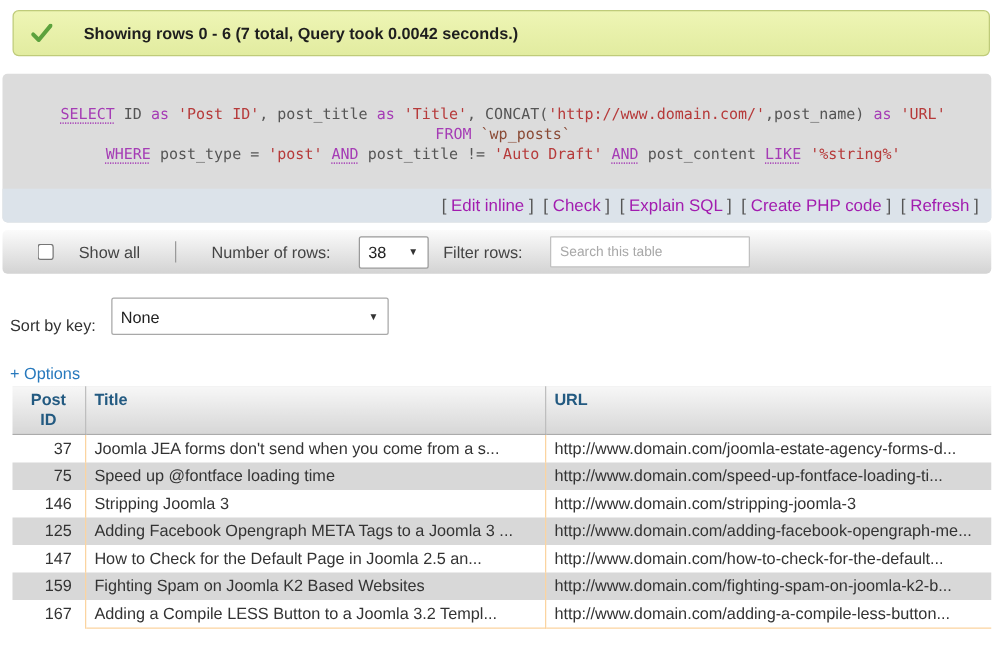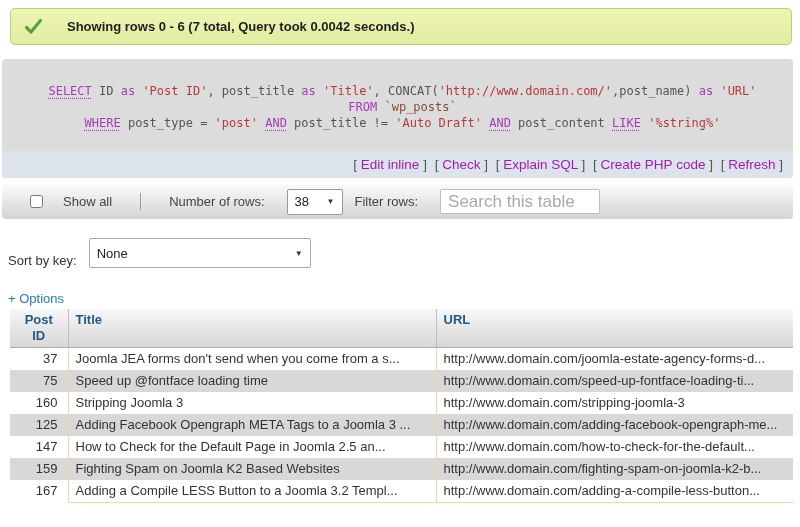--- a/index.html
+++ b/index.html
@@ -71,21 +71,21 @@
     background:#fff; border:1px solid #9a9a9a; border-radius:2px;
     height:26px; display:flex; align-items:center;
     padding:0 7px; color:#222; cursor:default;
   }
   .fake-select .arrow { font-size:8px; color:#333; margin-left:auto; padding-left:10px; }
   .sel-rows { width:56px; margin-left:10px; }
   .filter-label { }
   .filter-input {
     margin-left:10px; width:160px; height:25px;
     border:1px solid #c0c0c0; border-radius:1px;
-    padding:0 7px; font-size:17px; font-family:"Liberation Sans",sans-serif; color:#333;
+    padding:0 7px; font-size:11px; font-family:"Liberation Sans",sans-serif; color:#333;
   }
   .filter-input::placeholder { color:#a8a8a8; }
 
   
   .sort-row { margin:19px 0 0 8px; display:flex; align-items:flex-end; }
   .sel-sort { width:222px; margin-left:12px; height:30px; border-color:#a8a8a8;gap:24px; }
 
   
   .options-link { display:inline-block; margin:23px 0 3px 8px; color:#2779bd; text-decoration:none; cursor:pointer; }
 
@@ -177,21 +177,21 @@
         <td class="col-id">37</td>
         <td class="col-title">Joomla JEA forms don't send when you come from a s...</td>
         <td class="col-url">http://www.domain.com/joomla-estate-agency-forms-d...</td>
       </tr>
       <tr>
         <td class="col-id">75</td>
         <td class="col-title">Speed up @fontface loading time</td>
         <td class="col-url">http://www.domain.com/speed-up-fontface-loading-ti...</td>
       </tr>
       <tr>
-        <td class="col-id">160</td>
+        <td class="col-id">146</td>
         <td class="col-title">Stripping Joomla 3</td>
         <td class="col-url">http://www.domain.com/stripping-joomla-3</td>
       </tr>
       <tr>
         <td class="col-id">125</td>
         <td class="col-title">Adding Facebook Opengraph META Tags to a Joomla 3 ...</td>
         <td class="col-url">http://www.domain.com/adding-facebook-opengraph-me...</td>
       </tr>
       <tr>
         <td class="col-id">147</td>

